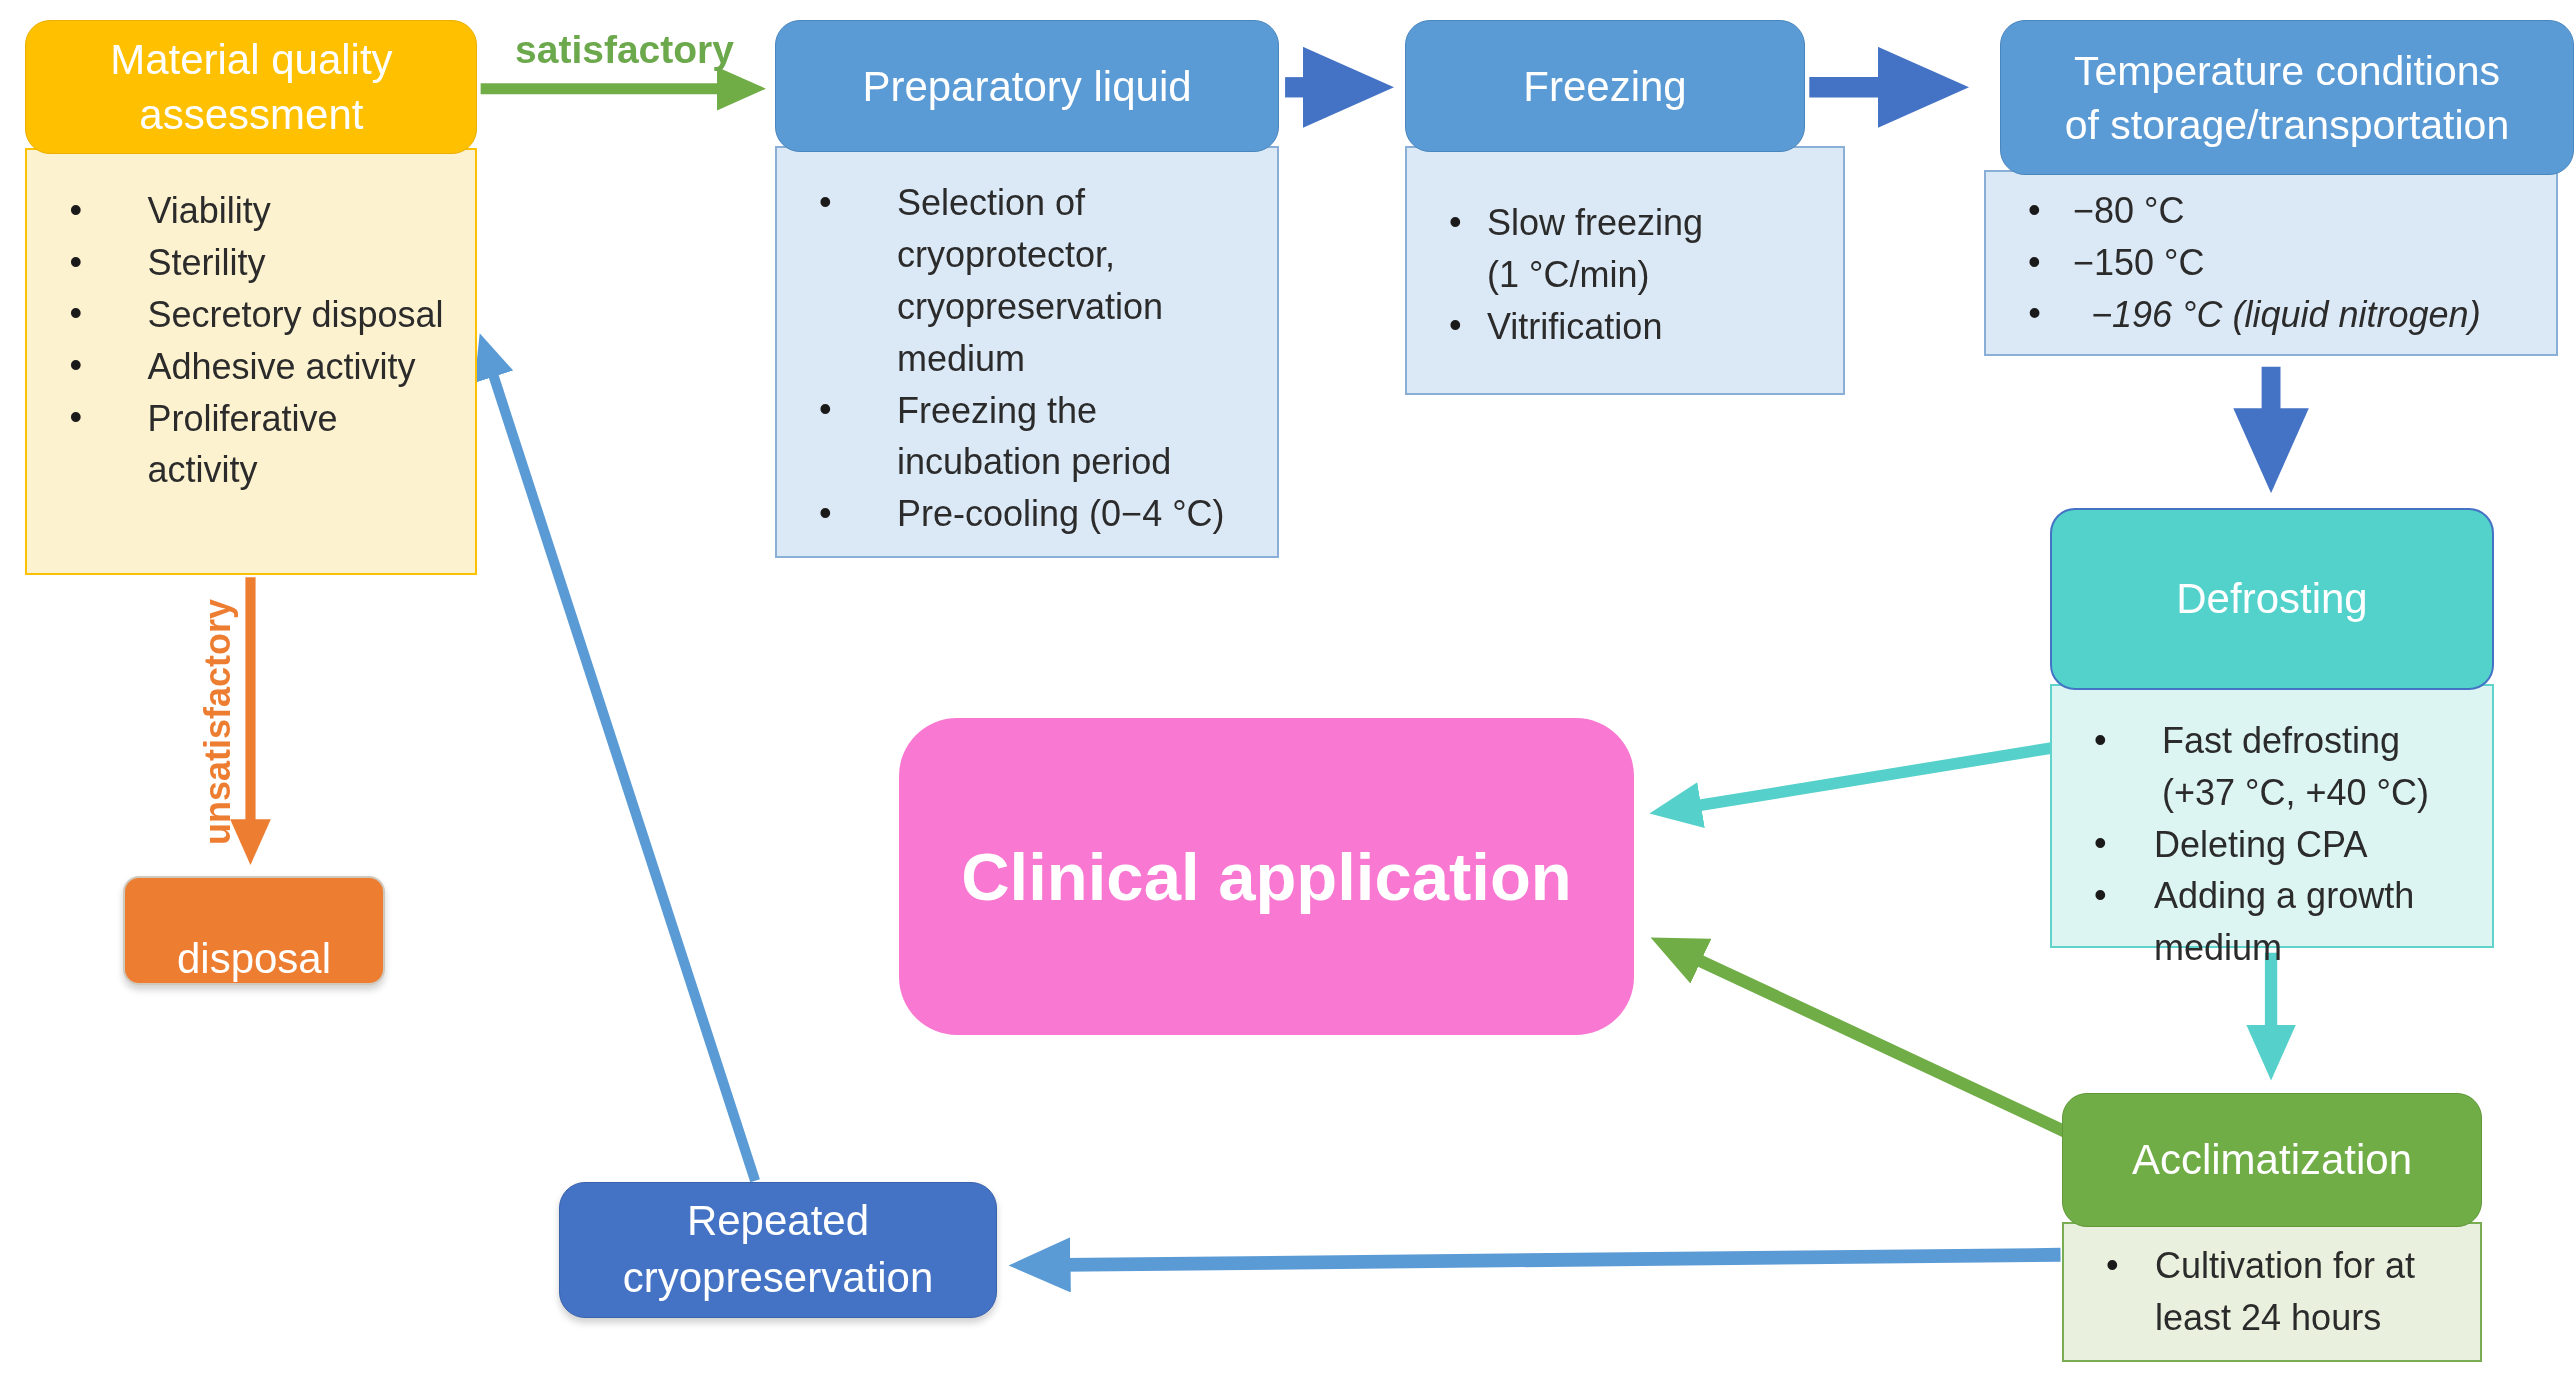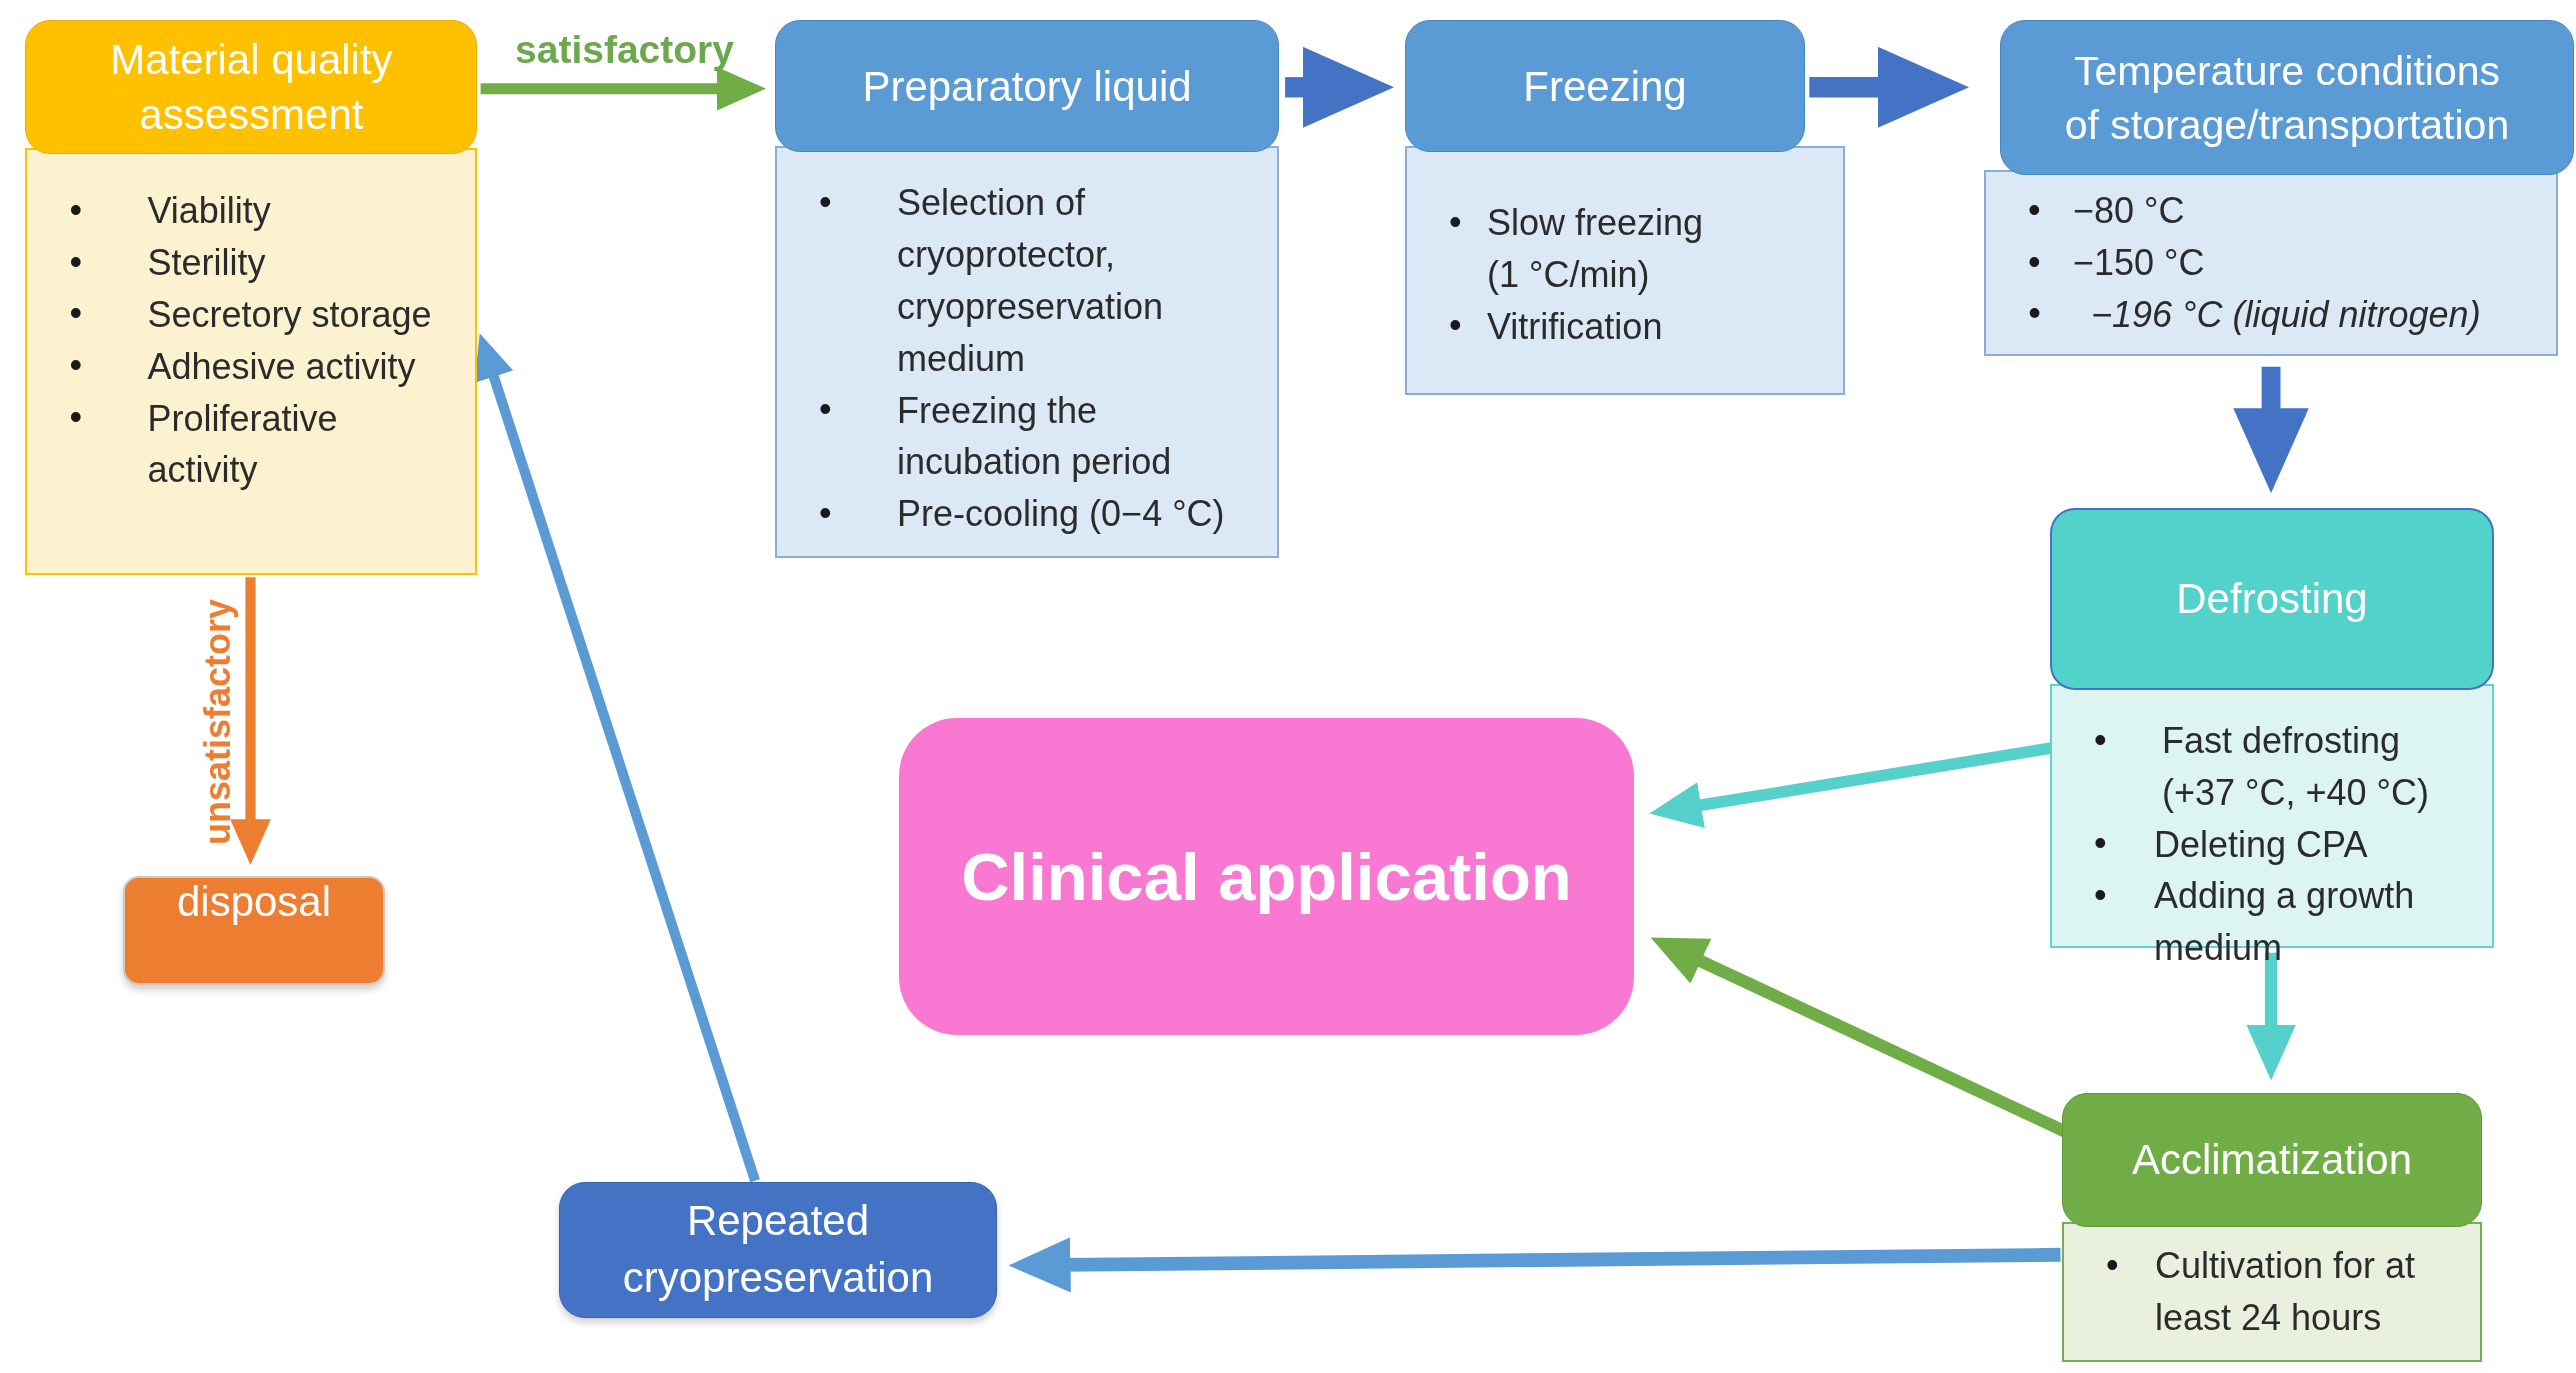--- a/index.html
+++ b/index.html
@@ -46,21 +46,21 @@
     color:#ffffff;font-size:67px;font-weight:700;
   }
   .repeated{
     background:#4472c4;border:1.5px solid #3a63ad;border-radius:26px;
     display:flex;align-items:center;justify-content:center;
     color:#ffffff;font-size:42px;line-height:1.35;text-align:center;white-space:pre-line;
     box-shadow:0 4.4px 7.3px rgba(0,0,0,0.18);
   }
   .disposal{
     background:#ed7d31;border:2.2px solid #cfc8bd;border-radius:16px;
-    display:flex;align-items:flex-start;justify-content:center;
+    display:flex;align-items:flex-end;justify-content:center;
     color:#ffffff;font-size:42px;
     box-shadow:0 4.4px 7.3px rgba(0,0,0,0.18);
   }
   .edge-label{
     position:absolute;z-index:3;font-weight:600;text-align:center;
   }
   .lbl-satisfactory{color:#6ca84c;font-size:39px;}
   .lbl-unsatisfactory{color:#ed7d31;font-size:36px;transform:rotate(-90deg);transform-origin:center center;}
 </style>
 </head>
@@ -101,21 +101,21 @@
   <div class="edge-label lbl-satisfactory abs" style="left:501px;top:28px;width:247px;">satisfactory</div>
   <div class="edge-label lbl-unsatisfactory abs" style="left:87px;top:701px;width:261px;">unsatisfactory</div>
 
   <div class="node" style="left:25.4px;top:20.3px;width:452px;height:555px;">
     <div class="hdr hdr-material abs" style="left:0;top:0;width:452px;height:134px;z-index:2;">Material quality
 assessment</div>
     <div class="bdy bdy-material abs" style="left:0;top:128px;width:452px;height:427px;z-index:1;">
       <ul>
         <li>Viability</li>
         <li>Sterility</li>
-        <li>Secretory storage</li>
+        <li>Secretory disposal</li>
         <li>Adhesive activity</li>
         <li>Proliferative
 activity</li>
       </ul>
     </div>
   </div>
 
   <div class="node" style="left:775px;top:20.3px;width:504px;height:539px;">
     <div class="hdr hdr-blue abs" style="left:0;top:0;width:504px;height:132px;z-index:2;">Preparatory liquid</div>
     <div class="bdy bdy-blue abs" style="left:0;top:126px;width:504px;height:412px;z-index:1;padding-top:29px;">

